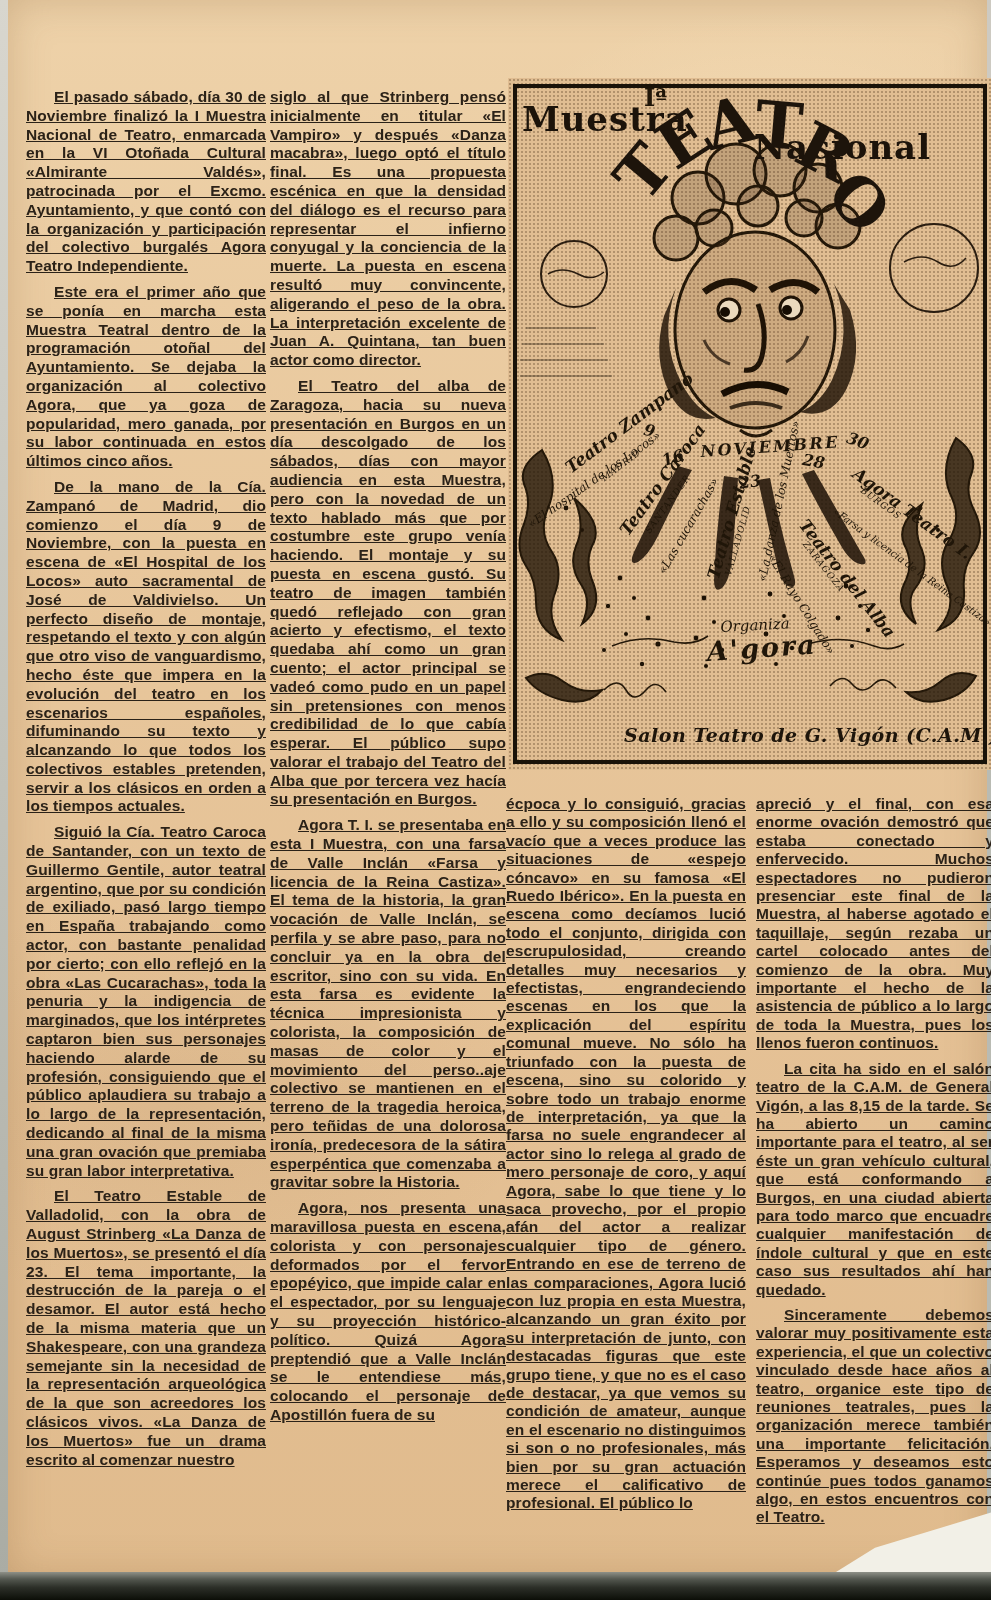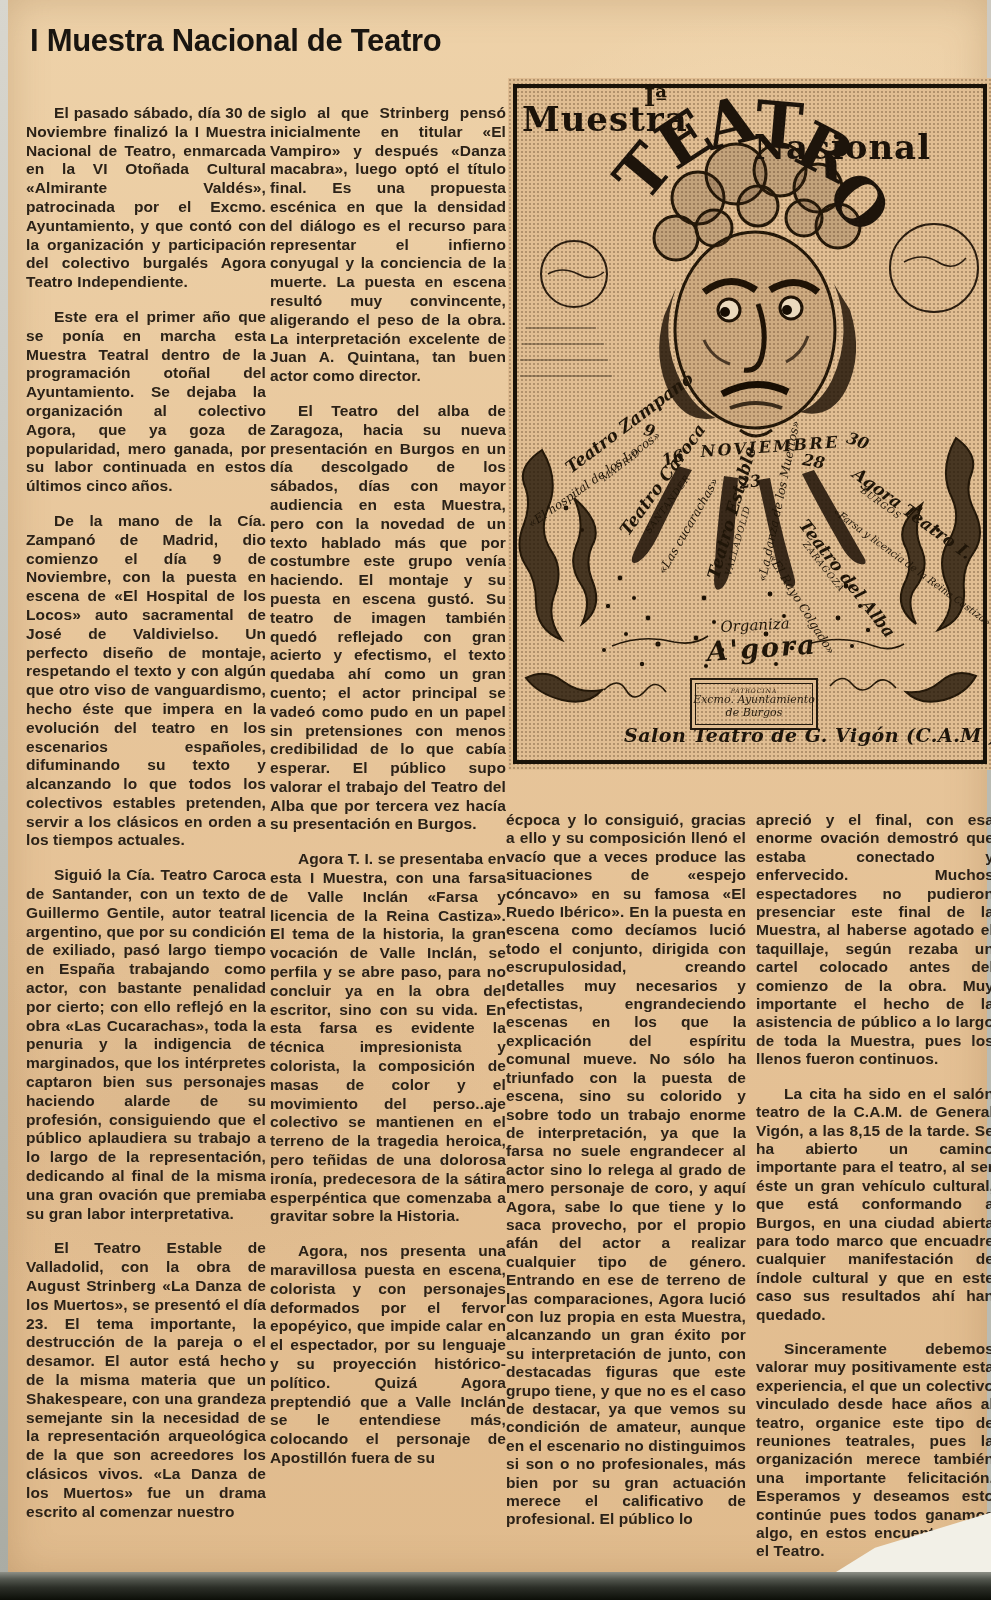--- a/index.html
+++ b/index.html
@@ -24,21 +24,21 @@
   .headline{
     position:absolute;left:22px;top:24px;margin:0;
     font:bold 31px/1.1 "Liberation Sans",sans-serif;
     color:#191510;letter-spacing:-0.3px;
   }
   .col{
     position:absolute;width:240px;text-align:justify;
     font:bold 15.5px/18.8px "Liberation Sans",sans-serif;
     color:#2b2218;letter-spacing:0.1px;hyphens:auto;-webkit-hyphens:auto;
   }
-  .col p{margin:16px 0 7px 0;}
+  .col p{margin:0 0 7px 0;text-decoration:underline;}
   .col p.ind{text-indent:28px;}
   #col1{left:18px;top:88px;height:1480px;overflow:hidden;}
   #col2{left:262px;top:88px;width:236px;height:1480px;overflow:hidden;}
   #col3{left:498px;top:795px;height:775px;overflow:hidden;line-height:18.4px;}
   #col4{left:748px;top:795px;width:238px;height:790px;overflow:hidden;line-height:18.4px;}
   
   .poster{
     position:absolute;left:500px;top:78px;width:486px;height:692px;
     background:#e0bd92;
     background-image:radial-gradient(rgba(70,45,20,0.30) 1px, rgba(70,45,20,0) 1.4px);
@@ -79,21 +79,20 @@
 </head>
 <body>
 
 <div id="page">
 
   <div class="bg-left-strip"></div>
   <div class="bg-topright"></div>
 
   <div class="paper">
 
-    <h1 class="headline">I Muestra Nacional de Teatro</h1>
 
     <div class="col" id="col1">
       <p class="ind">El pasado sábado, día 30 de Noviembre finalizó la I Muestra Nacional de Teatro, enmarcada en la VI Otoñada Cultural «Almirante Valdés», patrocinada por el Excmo. Ayuntamiento, y que contó con la organización y participación del colectivo burgalés Agora Teatro Independiente.</p>
       <p class="ind">Este era el primer año que se ponía en marcha esta Muestra Teatral dentro de la programación otoñal del Ayuntamiento. Se dejaba la organización al colectivo Agora, que ya goza de popularidad, mero ganada, por su labor continuada en estos últimos cinco años.</p>
       <p class="ind">De la mano de la Cía. Zampanó de Madrid, dio comienzo el día 9 de Noviembre, con la puesta en escena de «El Hospital de los Locos» auto sacramental de José de Valdivielso. Un perfecto diseño de montaje, respetando el texto y con algún que otro viso de vanguardismo, hecho éste que impera en la evolución del teatro en los escenarios españoles, difuminando su texto y alcanzando lo que todos los colectivos estables pretenden, servir a los clásicos en orden a los tiempos actuales.</p>
       <p class="ind">Siguió la Cía. Teatro Caroca de Santander, con un texto de Guillermo Gentile, autor teatral argentino, que por su condición de exiliado, pasó largo tiempo en España trabajando como actor, con bastante penalidad por cierto; con ello reflejó en la obra «Las Cucarachas», toda la penuria y la indigencia de marginados, que los intérpretes captaron bien sus personajes haciendo alarde de su profesión, consiguiendo que el público aplaudiera su trabajo a lo largo de la representación, dedicando al final de la misma una gran ovación que premiaba su gran labor interpretativa.</p>
       <p class="ind">El Teatro Estable de Valladolid, con la obra de August Strinberg «La Danza de los Muertos», se presentó el día 23. El tema importante, la destrucción de la pareja o el desamor. El autor está hecho de la misma materia que un Shakespeare, con una grandeza semejante sin la necesidad de la representación arqueológica de la que son acreedores los clásicos vivos. «La Danza de los Muertos» fue un drama escrito al comenzar nuestro</p>
     </div>
 
     <div class="col" id="col2">
@@ -244,24 +243,20 @@
       <div class="ptxt handwork" style="left:268px;top:474px;transform:rotate(58deg);">«El Rayo Colgado»</div>
 
       <div class="ptxt handnum" style="left:342px;top:352px;transform:rotate(20deg);">30</div>
       <div class="ptxt hand" style="left:352px;top:386px;transform:rotate(36deg);">Agora Teatro I.</div>
       <div class="ptxt handsm" style="left:356px;top:408px;transform:rotate(36deg);">BURGOS</div>
       <div class="ptxt handwork" style="left:330px;top:428px;transform:rotate(36deg);font-size:10px;">«Farsa y licencia de la Reina Castiza»</div>
 
       <div class="ptxt organiza" style="left:212px;top:542px;transform:rotate(-3deg);">Organiza</div>
       <div class="ptxt agora" style="left:198px;top:560px;transform:rotate(-4deg);">A'gora</div>
 
-      <div class="patrobox">
-        <div class="patrolabel">PATROCINA</div>
-        <div class="patroname">Excmo. Ayuntamiento de Burgos</div>
-      </div>
 
       <div class="ptxt venue" style="left:116px;top:648px;">Salon Teatro de G. Vigón (C.A.M.)  8'15 n.</div>
     </div>
 
     <div class="col" id="col3">
       <p>écpoca y lo consiguió, gracias a ello y su composición llenó el vacío que a veces produce las situaciones de «espejo cóncavo» en su famosa «El Ruedo Ibérico». En la puesta en escena como decíamos lució todo el conjunto, dirigida con escrupulosidad, creando detalles muy necesarios y efectistas, engrandeciendo escenas en los que la explicación del espíritu comunal mueve. No sólo ha triunfado con la puesta de escena, sino su colorido y sobre todo un trabajo enorme de interpretación, ya que la farsa no suele engrandecer al actor sino lo relega al grado de mero personaje de coro, y aquí Agora, sabe lo que tiene y lo saca provecho, por el propio afán del actor a realizar cualquier tipo de género. Entrando en ese de terreno de las comparaciones, Agora lució con luz propia en esta Muestra, alcanzando un gran éxito por su interpretación de junto, con destacadas figuras que este grupo tiene, y que no es el caso de destacar, ya que vemos su condición de amateur, aunque en el escenario no distinguimos si son o no profesionales, más bien por su gran actuación merece el calificativo de profesional. El público lo</p>
     </div>
 
     <div class="col" id="col4">
       <p>apreció y el final, con esa enorme ovación demostró que estaba conectado y enfervecido. Muchos espectadores no pudieron presenciar este final de la Muestra, al haberse agotado el taquillaje, según rezaba un cartel colocado antes del comienzo de la obra. Muy importante el hecho de la asistencia de público a lo largo de toda la Muestra, pues los llenos fueron continuos.</p>

